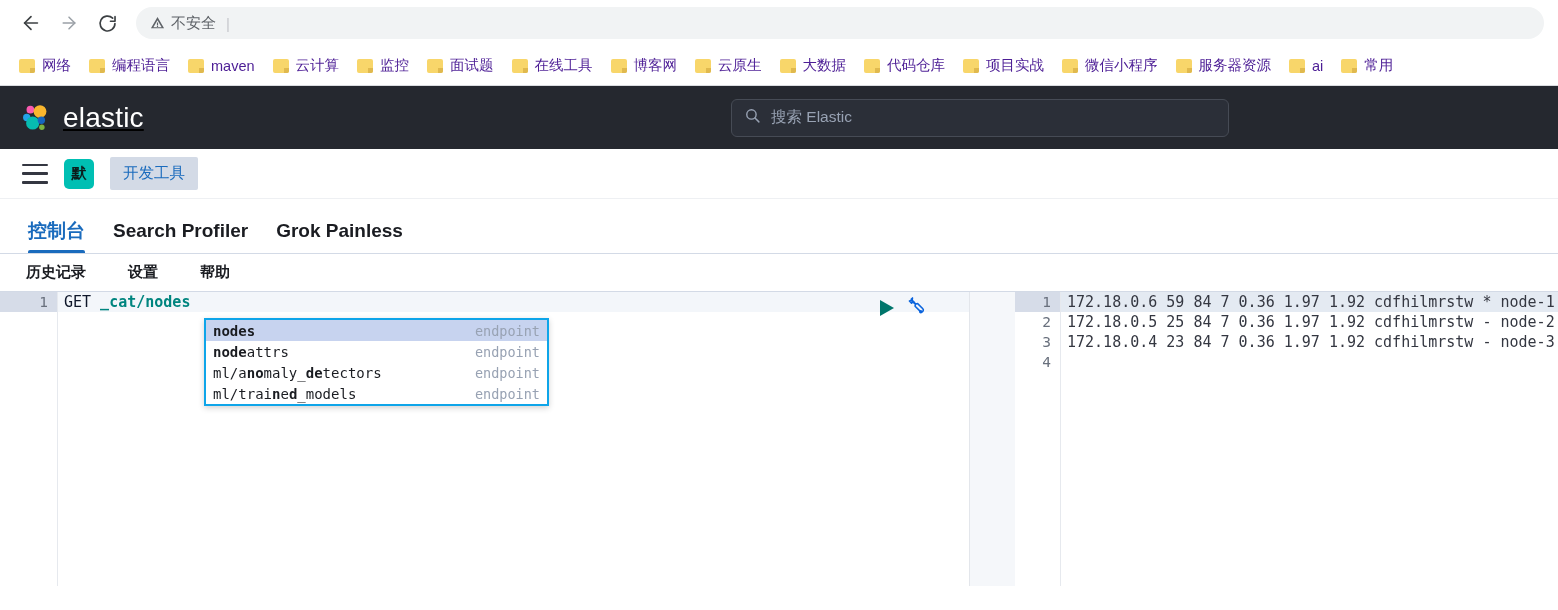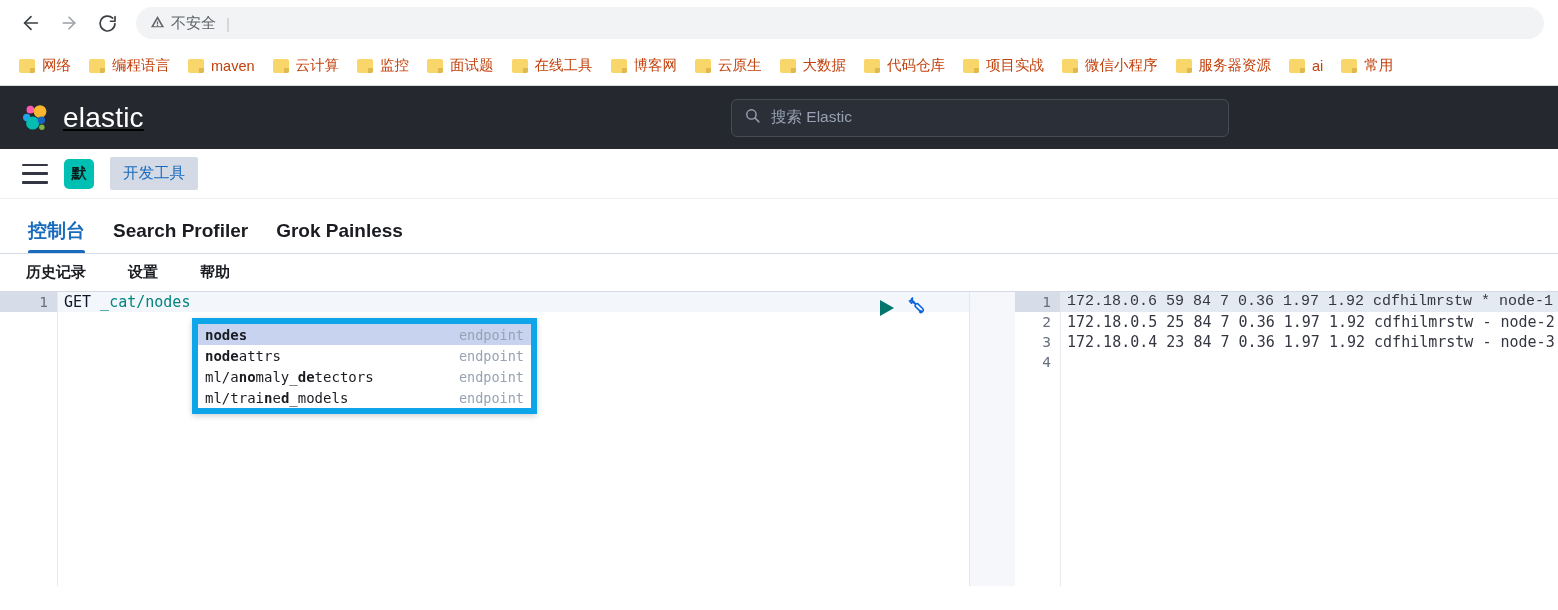--- a/index.html
+++ b/index.html
@@ -36,21 +36,21 @@
     display: flex;
     align-items: center;
     padding: 0 14px;
     gap: 8px;
     font-size: 16px;
     color: #202124;
     overflow: hidden;
     white-space: nowrap;
   }
   .not-secure {
-    display: flex; align-items: flex-start; gap: 6px;
+    display: flex; align-items: flex-end; gap: 6px;
     color: #5f6368;
     font-size: 15px;
     flex: 0 0 auto;
   }
   .omni-sep {
     color: #c7c9cc;
     padding: 0 2px;
     font-size: 15px;
   }
   .url-text { color: #202124; font-size: 16px; letter-spacing: -0.1px; }
@@ -68,21 +68,21 @@
     overflow: hidden;
     white-space: nowrap;
   }
   .bookmark {
     display: flex;
     align-items: center;
     gap: 7px;
     padding: 5px 9px;
     border-radius: 4px;
     font-size: 14.5px;
-    color: #c2410c;
+    color: #4c1d95;
     flex: 0 0 auto;
   }
   .folder-icon {
     width: 16px; height: 14px;
     position: relative;
     flex: 0 0 auto;
   }
   .folder-icon::before {
     content: "";
     position: absolute;
@@ -271,48 +271,48 @@
   .pane-right .code-area { left: 91px; }
   .code-line {
     height: 20px;
     line-height: 20px;
     font-family: "DejaVu Sans Mono", monospace;
     font-size: 15px;
     white-space: pre;
     padding-left: 6px;
   }
   .code-line.active { background: #f3f6fa; }
-  .pane-right .code-line.active { background: #e4eaf2; font-family: Liberation Mono, monospace; }
+  .pane-right .code-line.active { background: #e4eaf2; }
   .tok-method { color: #0f172a; }
-  .tok-url { color: #00857f; }
+  .tok-url { color: #00857f; font-weight: bold; }
   .resp-text { color: #343741; }
 
   .run-controls {
     position: absolute;
     top: 3px;
     left: 880px;
     display: flex;
     align-items: center;
     gap: 10px;
   }
   .play-tri {
     width: 0; height: 0;
     border-left: 14px solid #00756b;
     border-top: 8px solid transparent;
     border-bottom: 8px solid transparent;
   }
 
   
   .autocomplete {
     position: absolute;
-    left: 134px;
+    left: 146px;
     top: 26px;
     width: 345px;
     background: #ffffff;
-    border: 6px solid #0ea5e9;
+    border: 2px solid #0ea5e9;
     box-shadow: 0 2px 6px rgba(0,0,0,0.18);
     z-index: 20;
   }
   .ac-row {
     height: 21px;
     display: flex;
     align-items: center;
     justify-content: space-between;
     padding: 0 7px;
     font-family: "DejaVu Sans Mono", monospace;

